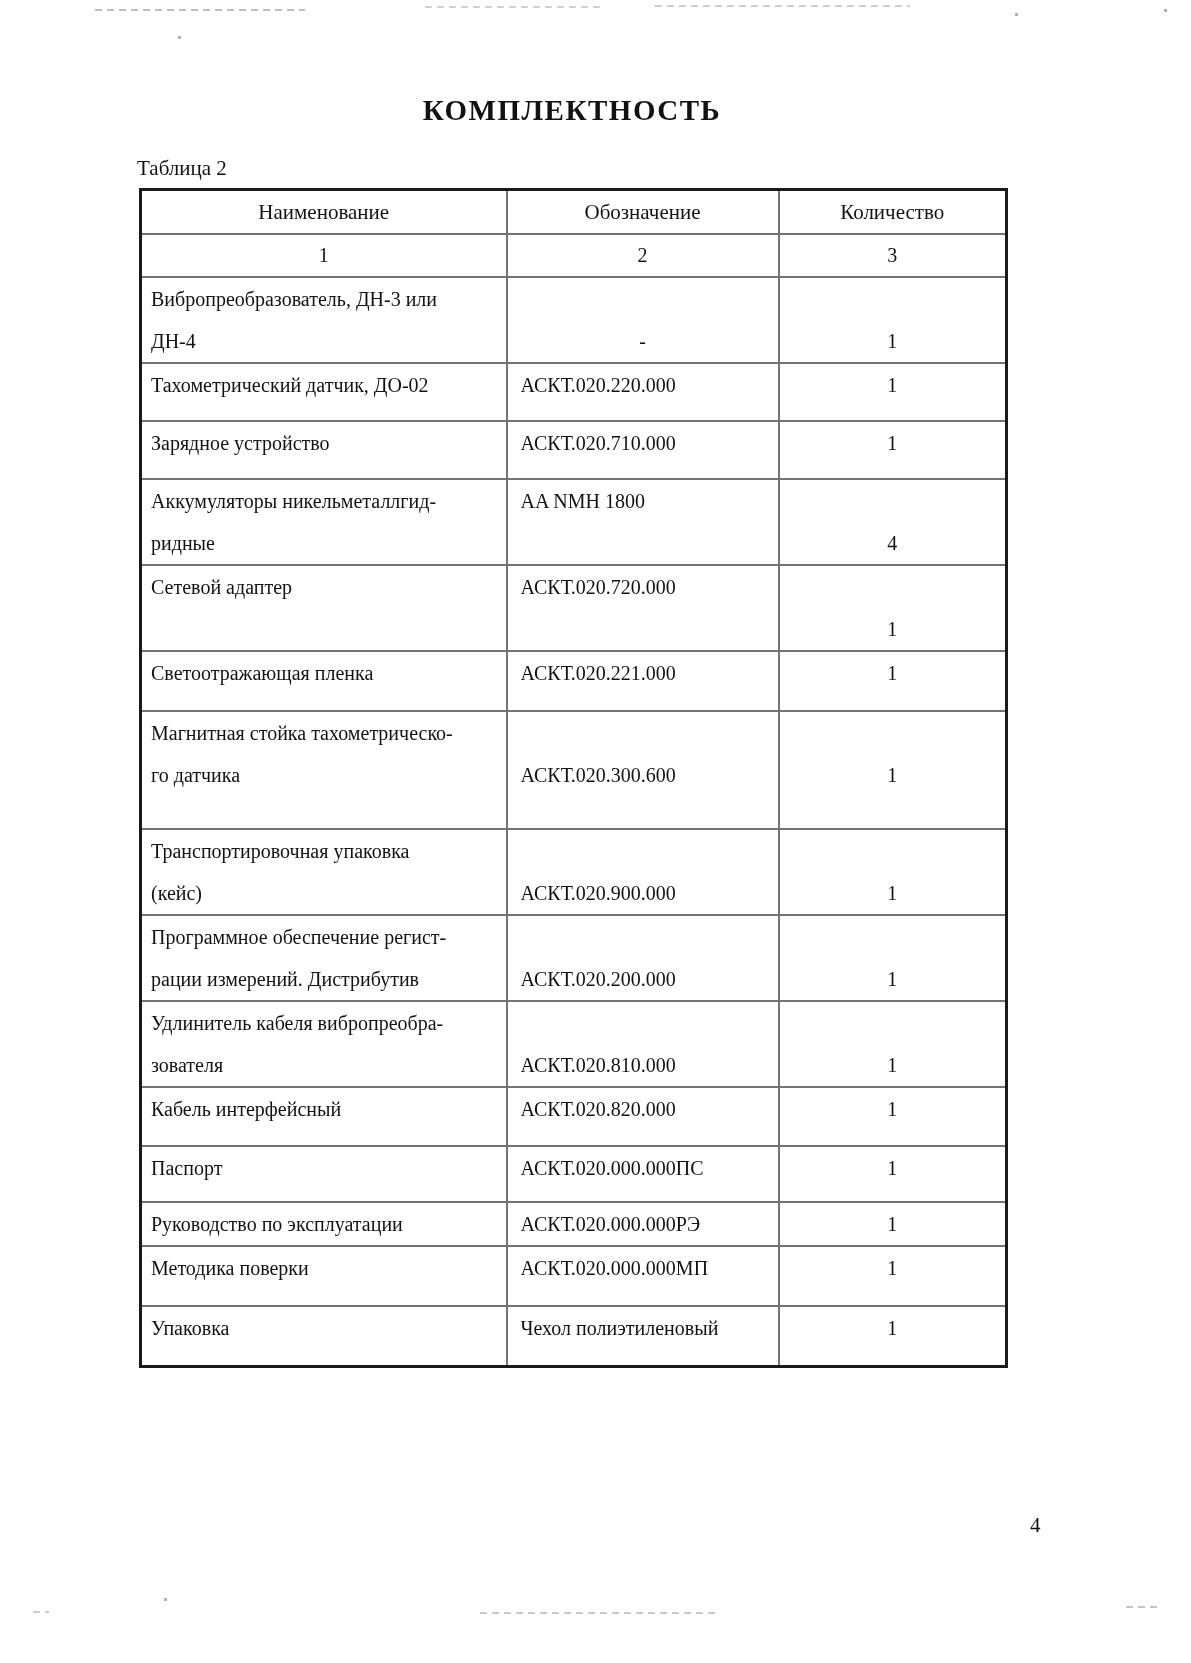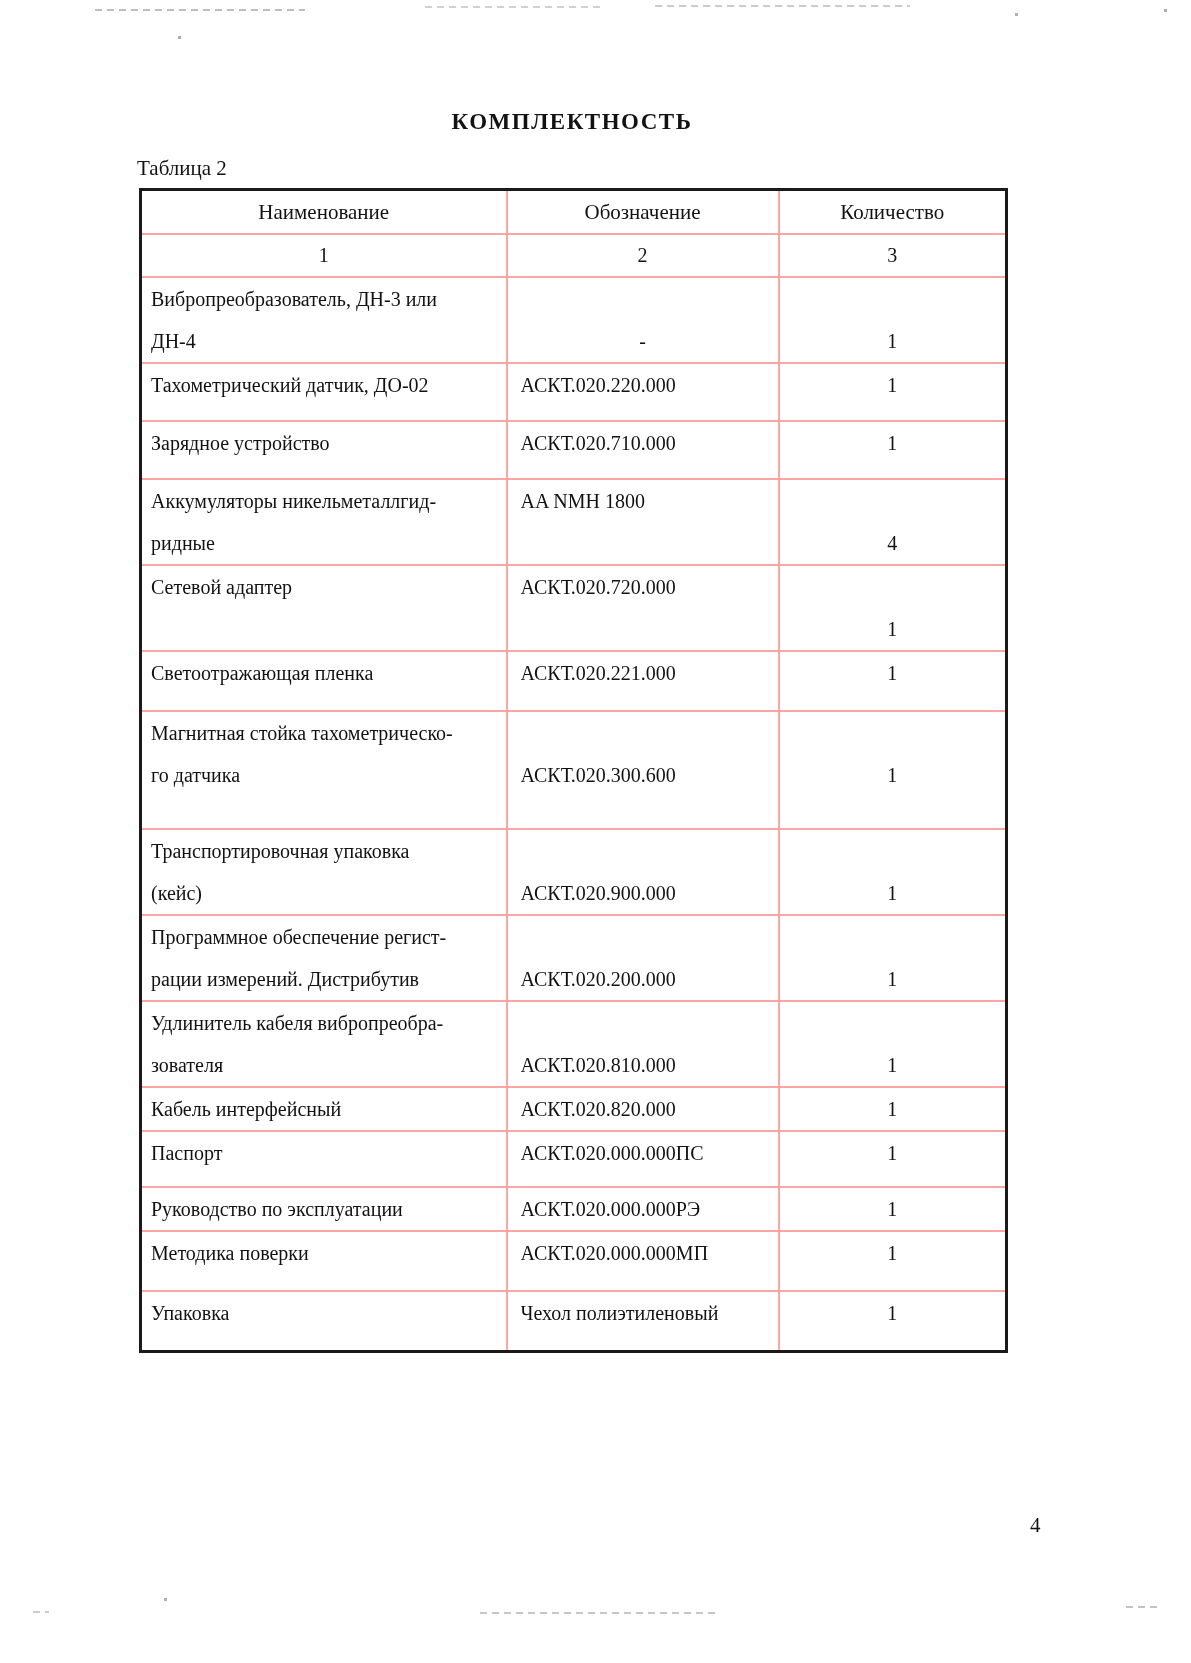--- a/index.html
+++ b/index.html
@@ -2,31 +2,31 @@
 <html><head>
 <meta charset="utf-8">
 <style>
   html,body{margin:0;padding:0;}
   body{
     width:1191px;height:1663px;background:#ffffff;position:relative;
     font-family:"Liberation Serif", "DejaVu Serif", serif;color:#121212;
     overflow:hidden;
   }
   .title{
-    position:absolute;top:109px;left:139px;width:866px;text-align:center;
-    font-weight:bold;font-size:23px;letter-spacing:1.5px;
+    position:absolute;top:94px;left:139px;width:866px;text-align:center;
+    font-weight:bold;font-size:29px;letter-spacing:1.5px;
   }
   .caption{position:absolute;top:156px;left:137px;font-size:21px;}
   table.doc{
     position:absolute;top:188px;left:139px;width:866px;
     border-collapse:collapse;table-layout:fixed;
     border:3px solid #1a1a1a;
   }
   .doc th,.doc td{
-    border:2px solid #fca5a5;padding:0;font-size:20px;font-weight:normal;
+    border:2px solid #737373;padding:0;font-size:20px;font-weight:normal;
     vertical-align:top;overflow:hidden;
   }
   .doc thead th{vertical-align:middle;text-align:center;}
   tr.head-row th{height:42px;font-size:21px;}
   tr.num-row th{height:41px;}
   .line{height:42px;line-height:42px;white-space:nowrap;overflow:hidden;}
   td.cell-name{padding-left:9px;text-align:left;}
   td.cell-designation{padding-left:13px;text-align:left;}
   td.cell-quantity{text-align:center;}
   td.center{text-align:center;padding-left:0;}
@@ -197,21 +197,21 @@
         </td>
         <td class="cell-designation">
           <div class="line"></div>
           <div class="line">АСКТ.020.810.000</div>
         </td>
         <td class="cell-quantity">
           <div class="line"></div>
           <div class="line">1</div>
         </td>
       </tr>
-      <tr style="height: 44px;">
+      <tr style="height: 59px;">
         <td class="cell-name">
           <div class="line">Кабель интерфейсный</div>
         </td>
         <td class="cell-designation">
           <div class="line">АСКТ.020.820.000</div>
         </td>
         <td class="cell-quantity">
           <div class="line">1</div>
         </td>
       </tr>

